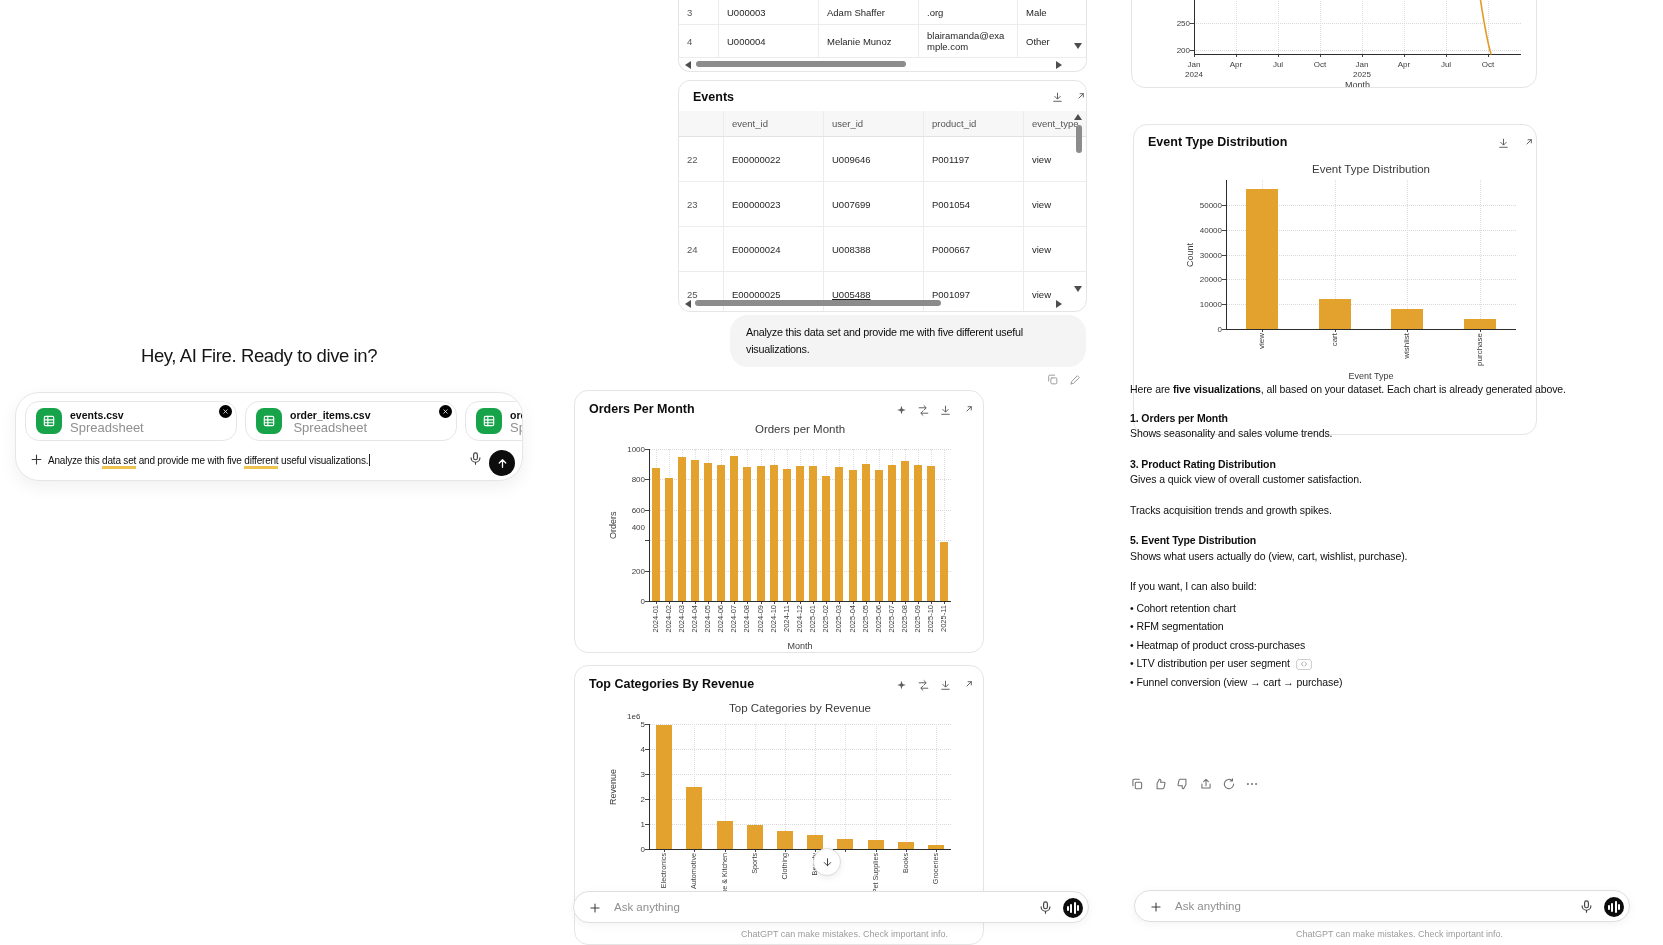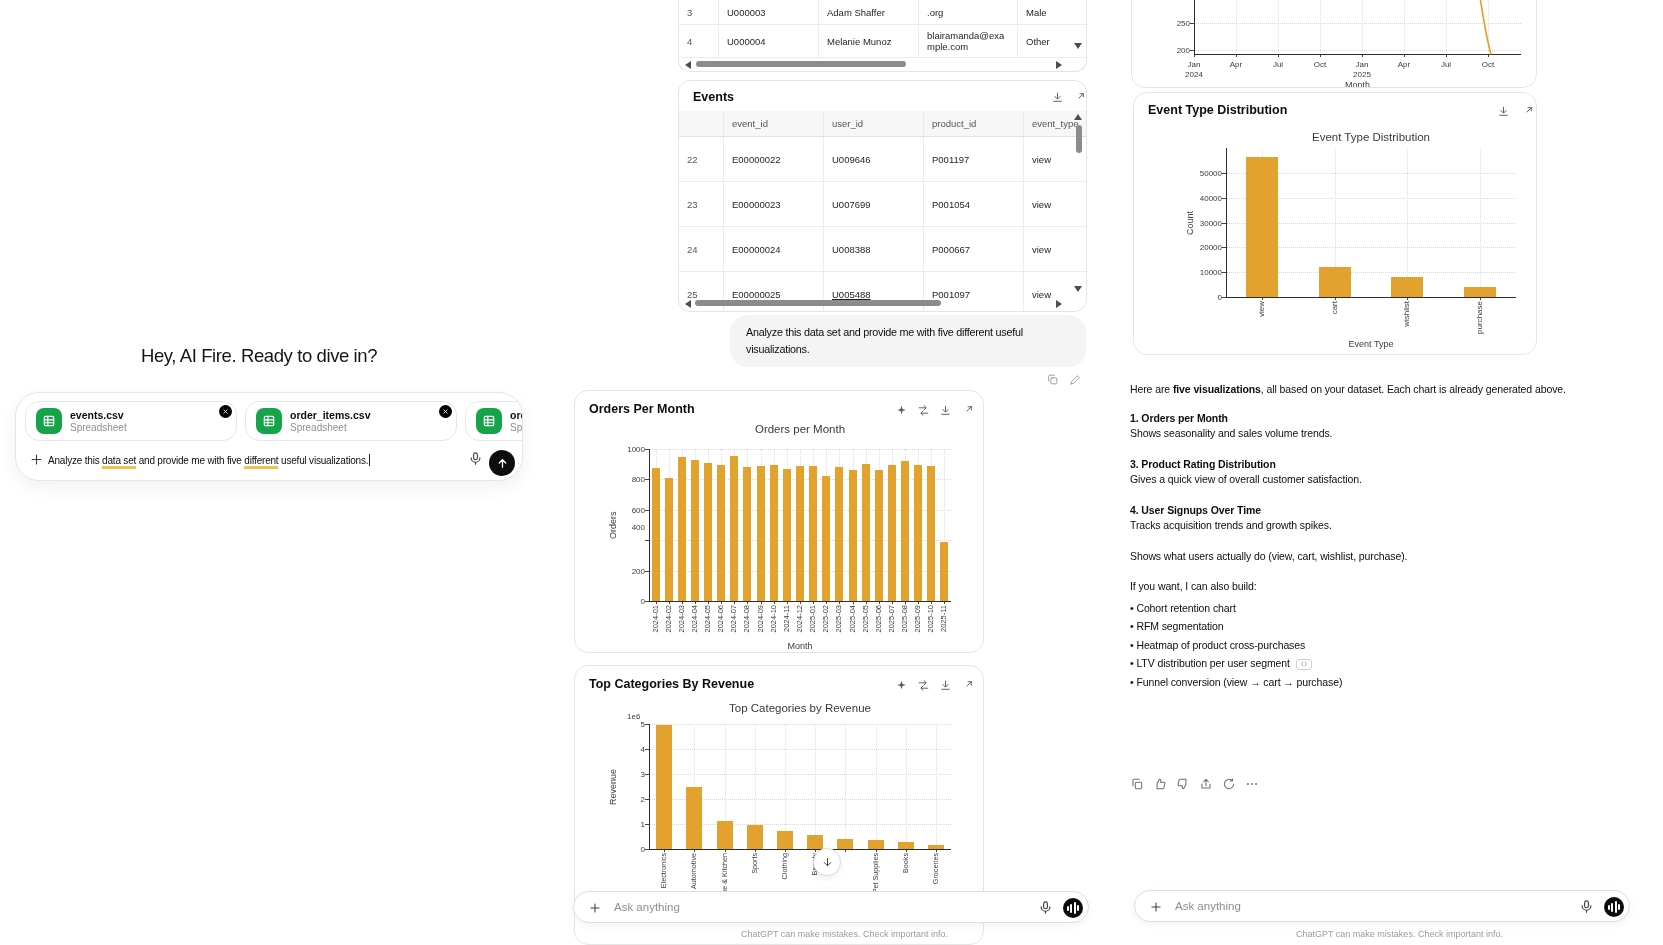--- a/index.html
+++ b/index.html
@@ -61,21 +61,21 @@
   #greeting { position:absolute; left:141px; top:345px; font-size:18.5px; letter-spacing:-0.4px; color:#151515; }
   #card { position:absolute; left:15px; top:392px; width:508px; height:89px; background:#fff;
     border:1px solid #e6e6e6; border-radius:24px; box-shadow:0 6px 18px rgba(0,0,0,.06); overflow:hidden; z-index:5; }
   #chips { position:absolute; left:9px; top:8px; display:flex; gap:8px; }
   .chip { position:relative; flex:none; width:212px; height:40px; border:1px solid #e6e6e6;
     border-radius:14px; background:#fff; display:flex; align-items:center; padding:0 10px; gap:8px; }
   .chip .fic { flex:none; width:26px; height:26px; border-radius:8px; background:#16a34a;
     color:#fff; display:flex; align-items:center; justify-content:center; }
   .chip .fic svg { width:14px; height:14px; stroke-width:2; }
   .chip .nm { font-size:10.5px; font-weight:bold; color:#0d0d0d; line-height:13px; }
-  .chip .tp { font-size:10px; color:#8f8f8f; line-height:11px; }
+  .chip .tp { font-size:13px; color:#8f8f8f; line-height:11px;text-align:center; }
   .chip .rm { position:absolute; right:4px; top:3px; width:13px; height:13px; border-radius:50%;
     background:#000; color:#fff; display:flex; align-items:center; justify-content:center; }
   .chip .rm svg { width:7px; height:7px; stroke-width:2.6; }
   #ctext { position:absolute; left:32px; top:61px; font-size:10px; letter-spacing:-0.2px; color:#0d0d0d; white-space:nowrap; }
   #ctext .u { border-bottom:3px solid #eec34f; padding-bottom:0px; }
   #ctext .cursor { display:inline-block; width:1px; height:12px; background:#222; vertical-align:-2px; margin-left:1px; }
   #sendbtn { position:absolute; left:473px; top:57px; width:26px; height:26px; border-radius:50%;
     background:#0d0d0d; color:#fff; display:flex; align-items:center; justify-content:center; }
   #sendbtn svg { width:13px; height:13px; stroke-width:2.4; }
   
@@ -561,21 +561,21 @@
         </div>
         <div class="axis" style="left: 62px; top: 0px; width: 1px; height: 123px;"></div>
         <div class="axis" style="left: 62px; top: 123px; width: 327px; height: 1px;"></div>
         <div class="xlab" style="left: 165.5px; top: 149px;">Month</div>
         <svg viewBox="0 0 406 158" style="position: absolute; left: 0px; top: 0px; width: 406px; height: 158px;">
           <path d="M348,66 C352,92 355,110 359,123" stroke="#e39b27" fill="none" stroke-width="1.6"></path>
         </svg>
       </div>
   </div>
 
-  <div class="panel" style="left:1133px; top:92px; width:404px; height:263px;padding-left:26px;">
+  <div class="panel" style="left:1133px; top:124px; width:404px; height:311px;padding-left:26px;">
     <div class="ptitle abs" style="left:14px; top:10px;">Event Type Distribution</div>
     <div class="icbtn" style="left:363px; top:11px;">
       <svg viewBox="0 0 24 24">
           <path d="M12 4v10M7 10l5 5 5-5M5 19h14"></path>
         </svg></div>
     <div class="icbtn" style="left:387px; top:11px;">
       <svg viewBox="0 0 24 24">
           <path d="M13 5h6v6M19 5l-8 8"></path>
         </svg></div>
     <div class="chart">
@@ -626,24 +626,24 @@
         <b>1. Orders per Month</b>
         <span>Shows seasonality and sales volume trends.</span>
       </div>
       <div class="it">
       </div>
       <div class="it">
         <b>3. Product Rating Distribution</b>
         <span>Gives a quick view of overall customer satisfaction.</span>
       </div>
       <div class="it">
-        <b>4. User Signups Over Time</b>
         <span>Tracks acquisition trends and growth spikes.</span>
       </div>
       <div class="it">
+        <b>5. Event Type Distribution</b>
         <span>Shows what users actually do (view, cart, wishlist, purchase).</span>
       </div>
       <div class="bi">If you want, I can also build:</div>
       <div class="bl">• Cohort retention chart</div>
       <div class="bl">• RFM segmentation</div>
       <div class="bl">• Heatmap of product cross-purchases</div>
       <div class="bl">• LTV distribution per user segment<span class="codechip">
           <svg viewBox="0 0 24 24">
             <path d="M9 6L4 12l5 6M15 6l5 6-5 6"></path>
           </svg>

